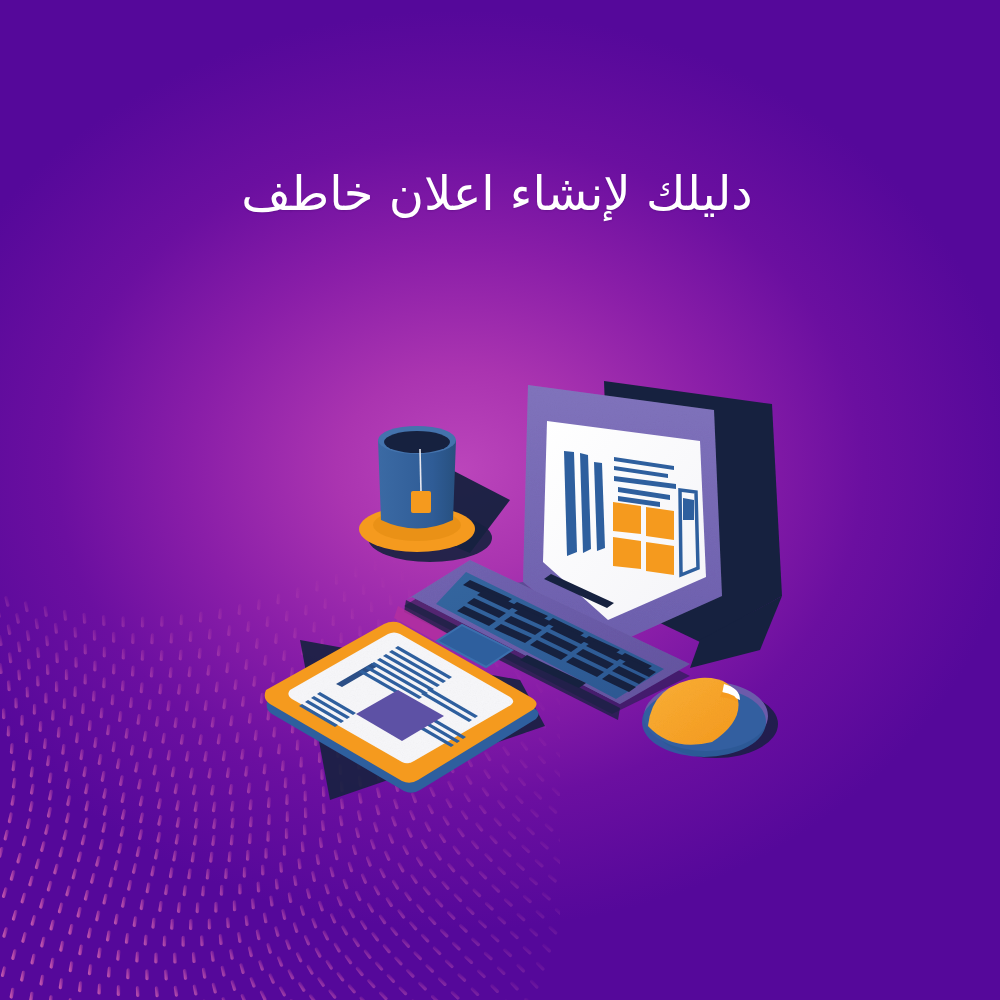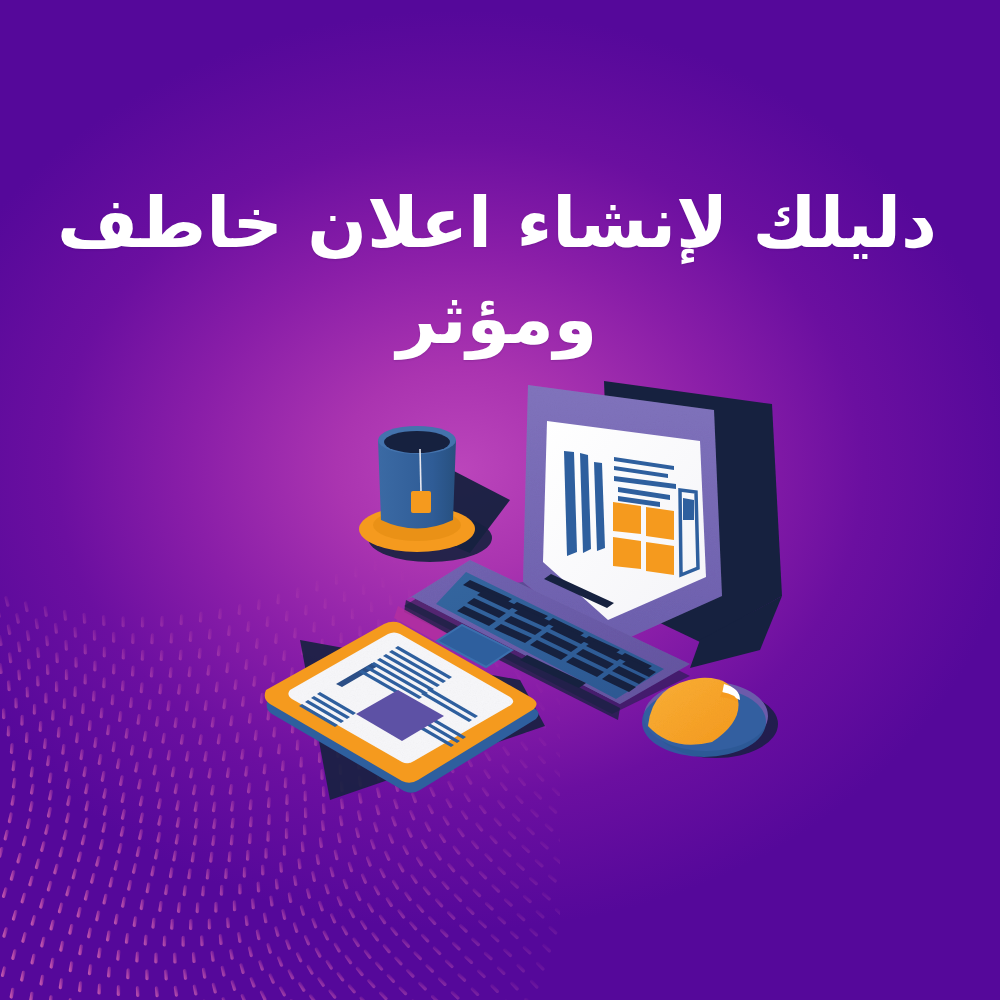--- a/index.html
+++ b/index.html
@@ -23,22 +23,22 @@
     pointer-events:none;
     opacity:.92;
   }
 
   
   .headline{
     position:absolute;
     top:128px;left:50px;right:56px;
     text-align:center;
     color:#ffffff;
-    font-weight:bold;
-    font-size:70px;
+    font-weight:normal;
+    font-size:48px;
     line-height:1.38;
     letter-spacing:0px;
     direction:rtl;
     text-shadow:0 1px 2px rgba(40,0,70,.18);
   }
   .headline .l1{display:block;white-space:nowrap;}
   .headline .l2{display:block;white-space:nowrap;}
 
   
   .scene{
@@ -979,21 +979,20 @@
         <use xlink:href="#dashUnit" transform="translate(508.8,453.0) rotate(-43.7)" opacity="0.43"></use>
         <use xlink:href="#dashUnit" transform="translate(528.7,449.4) rotate(-43.2)" opacity="0.41"></use>
         <use xlink:href="#dashUnit" transform="translate(548.7,446.4) rotate(-42.4)" opacity="0.39"></use>
         <use xlink:href="#dashUnit" transform="translate(568.6,443.9) rotate(-41.4)" opacity="0.37"></use>
         <use xlink:href="#dashUnit" transform="translate(588.5,442.1) rotate(-40.0)" opacity="0.35"></use>
       </g>
   </svg>
 
   <h1 class="headline">
     <span class="l1">دليلك لإنشاء اعلان خاطف</span>
-    <span class="l2">ومؤثر</span>
   </h1>
 
   <div class="scene">
   <svg viewBox="0 0 1000 1000" xmlns="http://www.w3.org/2000/svg" aria-hidden="true">
     <defs>
       <linearGradient id="screenPaper" x1="0" y1="0" x2="1" y2="1">
         <stop offset="0%" stop-color="#ffffff"></stop>
             <stop offset="100%" stop-color="#f4f4f8"></stop>
       </linearGradient>
       <linearGradient id="bodyPurple" x1="0" y1="0" x2="1" y2="1">

